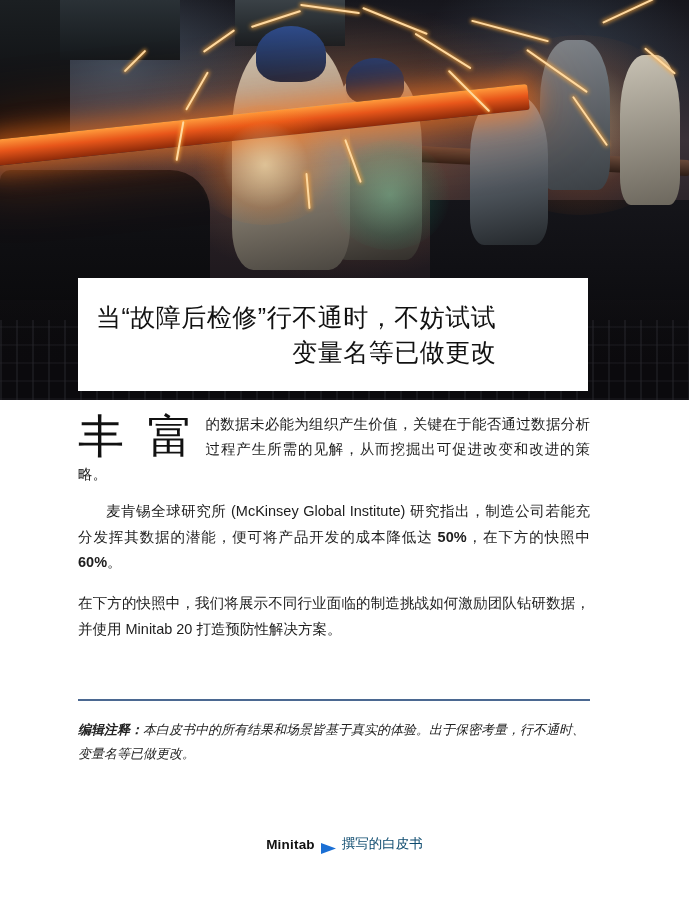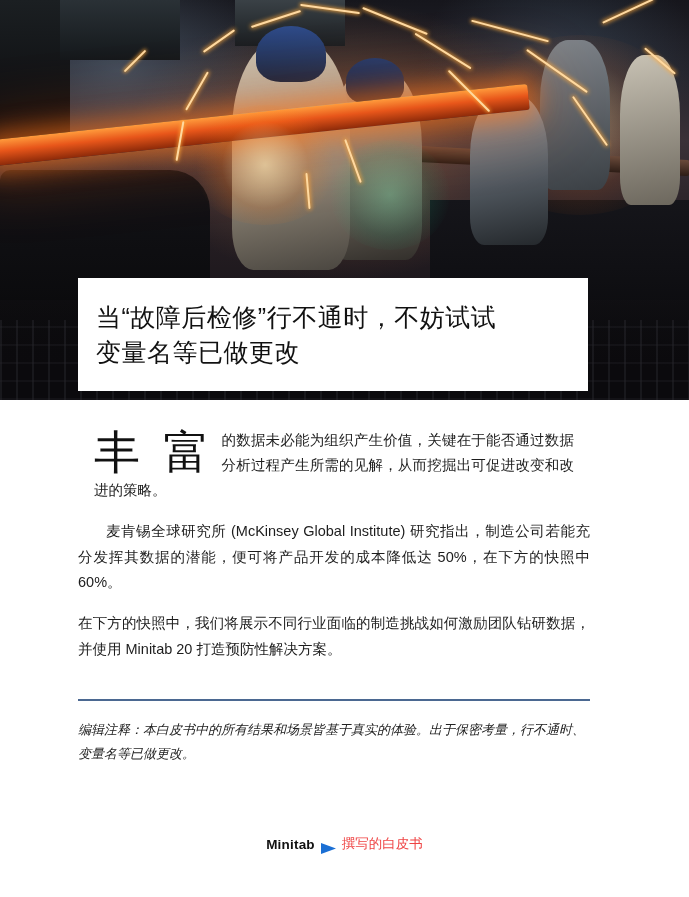--- a/index.html
+++ b/index.html
@@ -79,67 +79,68 @@
     padding:0 18px;
     box-sizing:border-box;
   }
   .title-panel h1{
     margin:0;
     font-size:25px;
     line-height:1.38;
     font-weight:400;
     letter-spacing:.5px;
     color:#111;
+    text-align:right;
   }
 
   
   .content{
     position:absolute;left:78px;top:412px;width:512px;
   }
   .lede{
-    font-size:14.5px;line-height:1.72;color:#1d1d1d;margin:16px;
+    font-size:14.5px;line-height:1.72;color:#1d1d1d;margin:0;
     text-align:justify;
   }
   .dropcap{
     float:left;
     font-size:46px;
     line-height:46px;
     letter-spacing:6px;
     font-weight:400;
     color:#111;
     margin:2px 6px 0 0;
     font-family:"Liberation Serif", serif;
   }
   p.para{
     font-size:14.5px;line-height:1.78;color:#1d1d1d;
     margin:15px 0 0 0;text-align:justify;
   }
   p.para.indent{text-indent:28px;margin-top:12px;}
-  .b{font-weight:normal;}
+  .b{font-weight:bold;}
 
   .rule{
     position:absolute;left:78px;top:699px;width:512px;height:2px;background:#2b4d7e;opacity:.85;
   }
   .note{
     position:absolute;left:78px;top:718px;width:512px;
     font-size:13px;line-height:1.85;color:#222;font-style:italic;
   }
 
   
   .footer{
     position:absolute;left:0;top:835px;width:689px;
     display:flex;align-items:center;justify-content:center;gap:6px;
   }
   .brand{
     font-size:13.5px;font-weight:bold;color:#111;letter-spacing:.2px;
   }
   .flag{
     display:inline-block;width:15px;height:11px;position:relative;top:1px;
   }
-  .footer-text{font-size:13.5px;color:#ef4444;}
+  .footer-text{font-size:13.5px;color:#0c4a6e;}
 </style>
 </head>
 <body>
 
 <div class="hero">
   <div class="hero-base"></div>
 
   <div class="sil a"></div>
   <div class="sil d"></div>
   <div class="sil e"></div>

